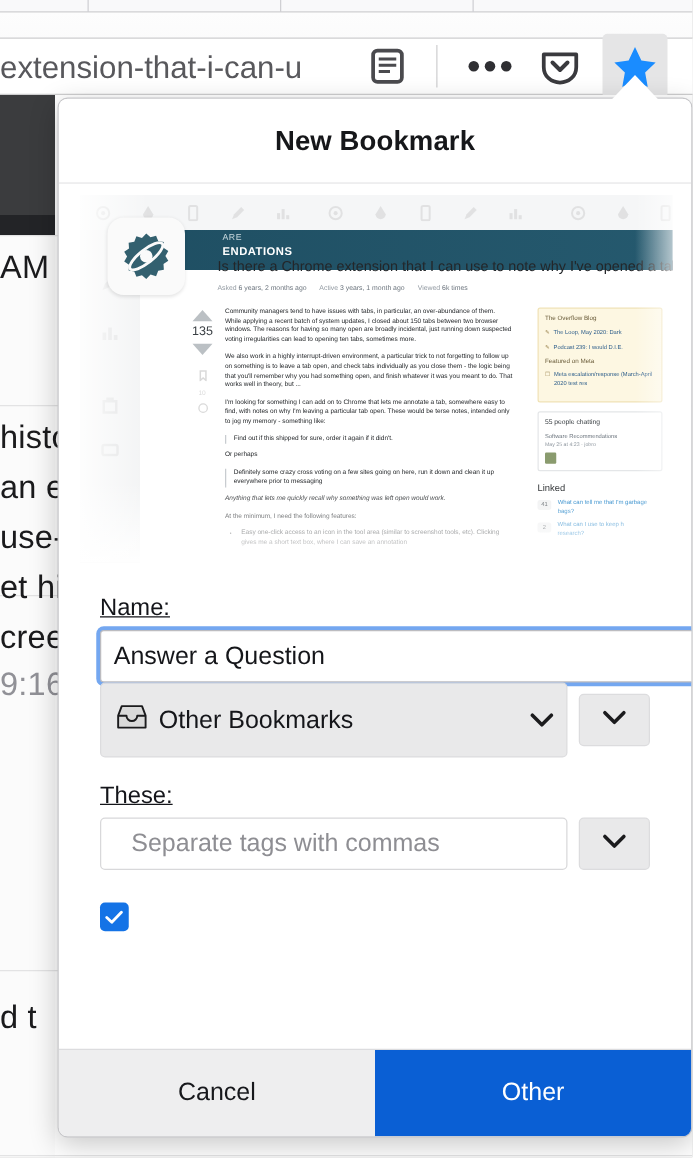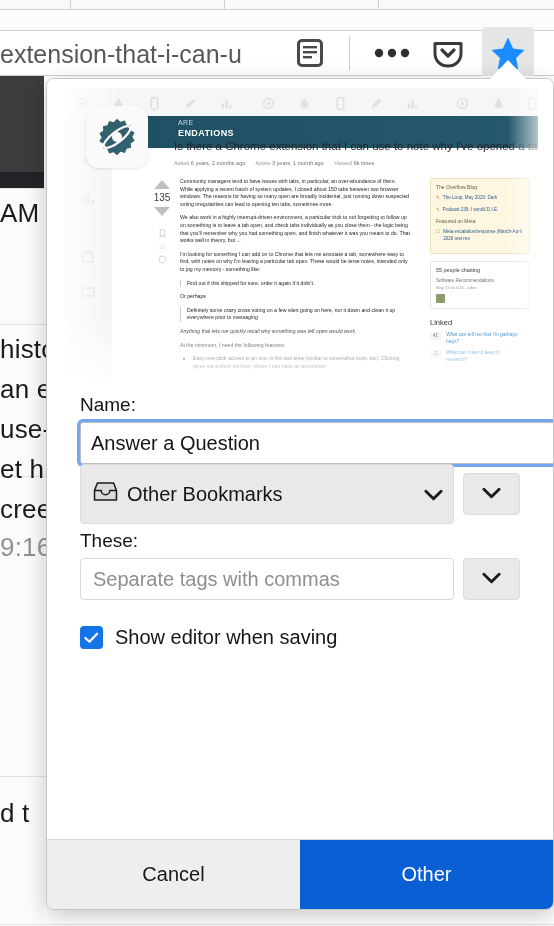--- a/index.html
+++ b/index.html
@@ -145,21 +145,21 @@
     position: absolute; left: 0; top: 0; width: 474px; height: 294px;
     pointer-events: none;
     background:
       linear-gradient(to right, rgba(255,255,255,.88) 0px, rgba(255,255,255,0) 55px),
       linear-gradient(to left, rgba(255,255,255,.65) 0px, rgba(255,255,255,0) 30px),
       linear-gradient(to bottom, rgba(255,255,255,0) 230px, rgba(255,255,255,.95) 294px);
   }
 
   
   .form { padding: 6px 33px 0 33px; }
-  .field-label { font-size: 19px; color: #14151a; margin: 6px 0 6px 0; }
+  .field-label { font-size: 19px; color: #14151a; margin: 20px 0 6px 0; text-decoration: underline; }
   .name-input {
     width: 497px; height: 42px;
     background: #fff;
     border: 1px solid #bcbcc0; border-radius: 3px;
     box-shadow: 0 0 0 3px #74a7f0;
     padding: 0 10px;
     font-family: "Liberation Sans", sans-serif; font-size: 20px; color: #15161a;
     display: flex; align-items: center;
   }
   .row { display: flex; gap: 9px; align-items: center; }
@@ -171,21 +171,21 @@
   }
   .folder-name { margin-left: 9px; flex: 1; }
   .side-btn {
     width: 57px; height: 42px; background: #e9e9ea;
     border: 1px solid #dcdcde; border-radius: 4px;
     display: flex; align-items: center; justify-content: center;
   }
   .tags-input {
     width: 376px; height: 42px; background: #fff;
     border: 1px solid #d8d8da; border-radius: 4px;
-    display: flex; align-items: center; padding: 0 12px;
+    display: flex; align-items: center; padding: 0 24px;
     font-size: 20px; color: #8e8e93;
   }
   .check-row { display: flex; align-items: center; gap: 12px; margin-top: 26px; }
   .checkbox {
     width: 23px; height: 23px; background: #1473e6; border-radius: 4px;
     display: flex; align-items: center; justify-content: center;
   }
   .check-label { font-size: 20px; color: #15161a; }
 
   .panel-footer {
@@ -267,20 +267,23 @@
     <div class="bg-txt" style="top:378px">et hi</div>
     <div class="bg-txt" style="top:418px">creen</div>
     <div class="bg-txt gray" style="top:456px">9:16</div>
     <div class="bg-txt" style="top:722px">d  t</div>
   </div>
 
   <div class="arrow"></div>
 
   <div class="panel">
 
+    <div class="panel-header">
+      <div class="panel-title">New Bookmark</div>
+    </div>
 
     <div class="preview-wrap">
       <div class="preview">
 
         <div class="pv-toolbar">
           <div class="pv-tb-ico" style="left:12px">
             <svg viewBox="0 0 16 16" width="13" height="13">
                 <circle cx="8" cy="8" r="6" fill="none" stroke="#555" stroke-width="2"></circle>
                 <circle cx="8" cy="8" r="2" fill="#555"></circle>
               </svg>
@@ -524,21 +527,20 @@
           </span>
         </div>
       </div>
 
       <div class="check-row">
         <span class="checkbox">
           <svg width="15" height="12" viewBox="0 0 16 12" aria-hidden="true">
             <polyline points="1.5,6 5.8,10 14,1.5" fill="none" stroke="#ffffff" stroke-width="2.4" stroke-linecap="round" stroke-linejoin="round"></polyline>
           </svg>
         </span>
-        <span class="check-label">Show editor when saving</span>
       </div>
     </div>
 
     <div class="panel-footer">
       <div class="btn-cancel">Cancel</div>
       <div class="btn-done">Other</div>
     </div>
 
   </div>
 </div>

